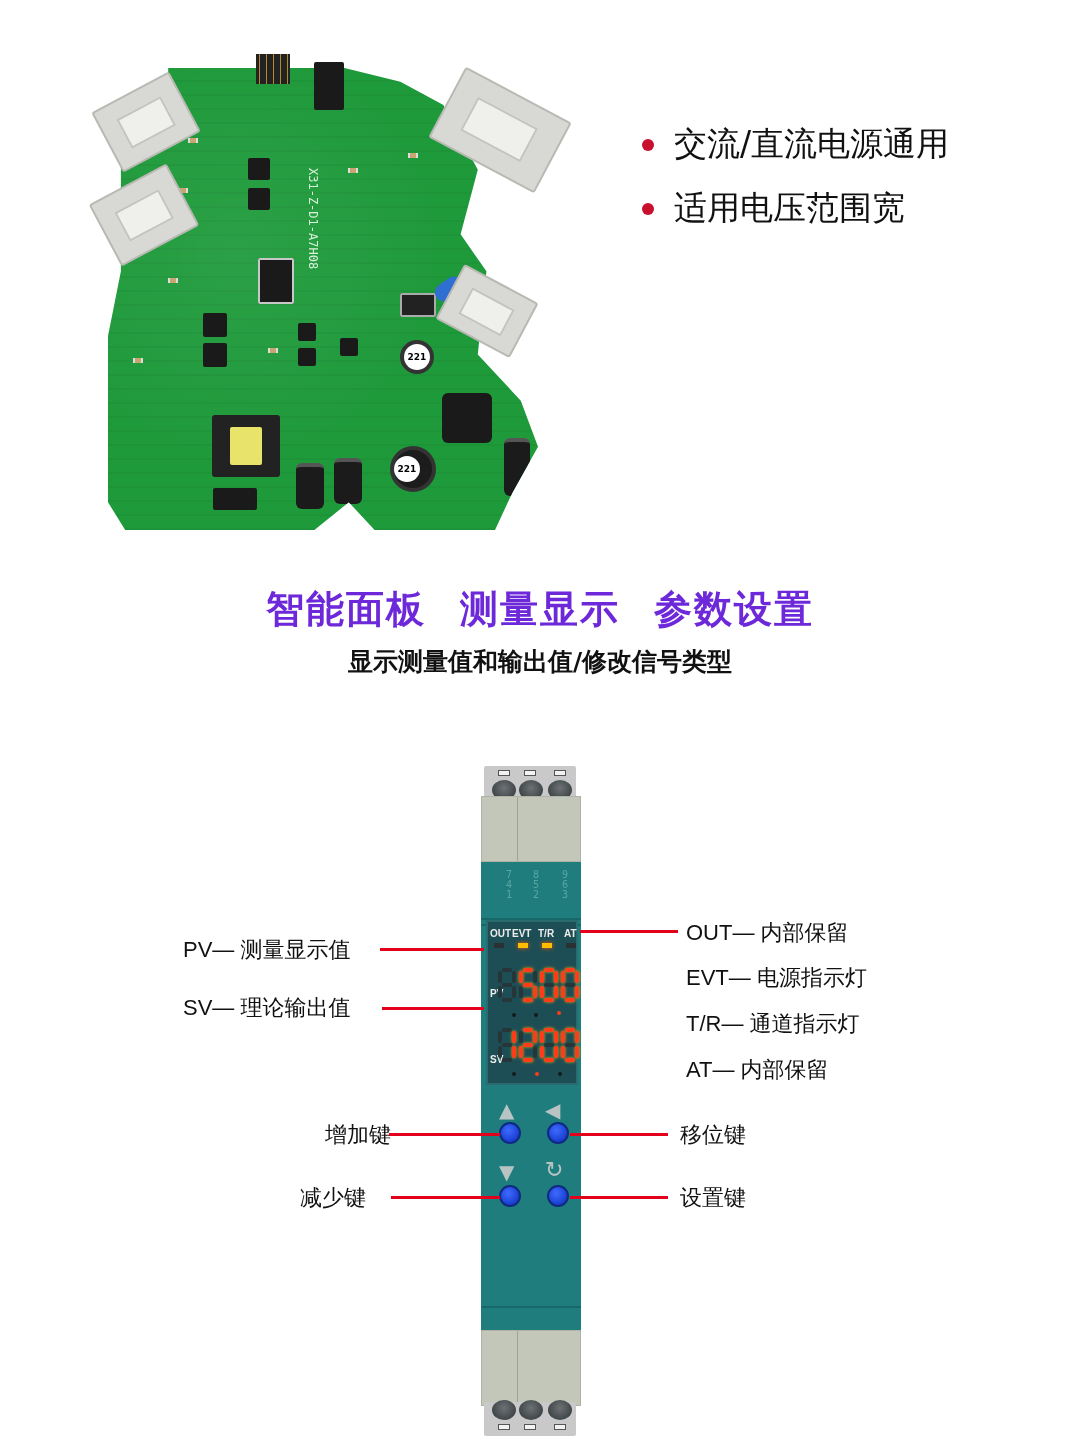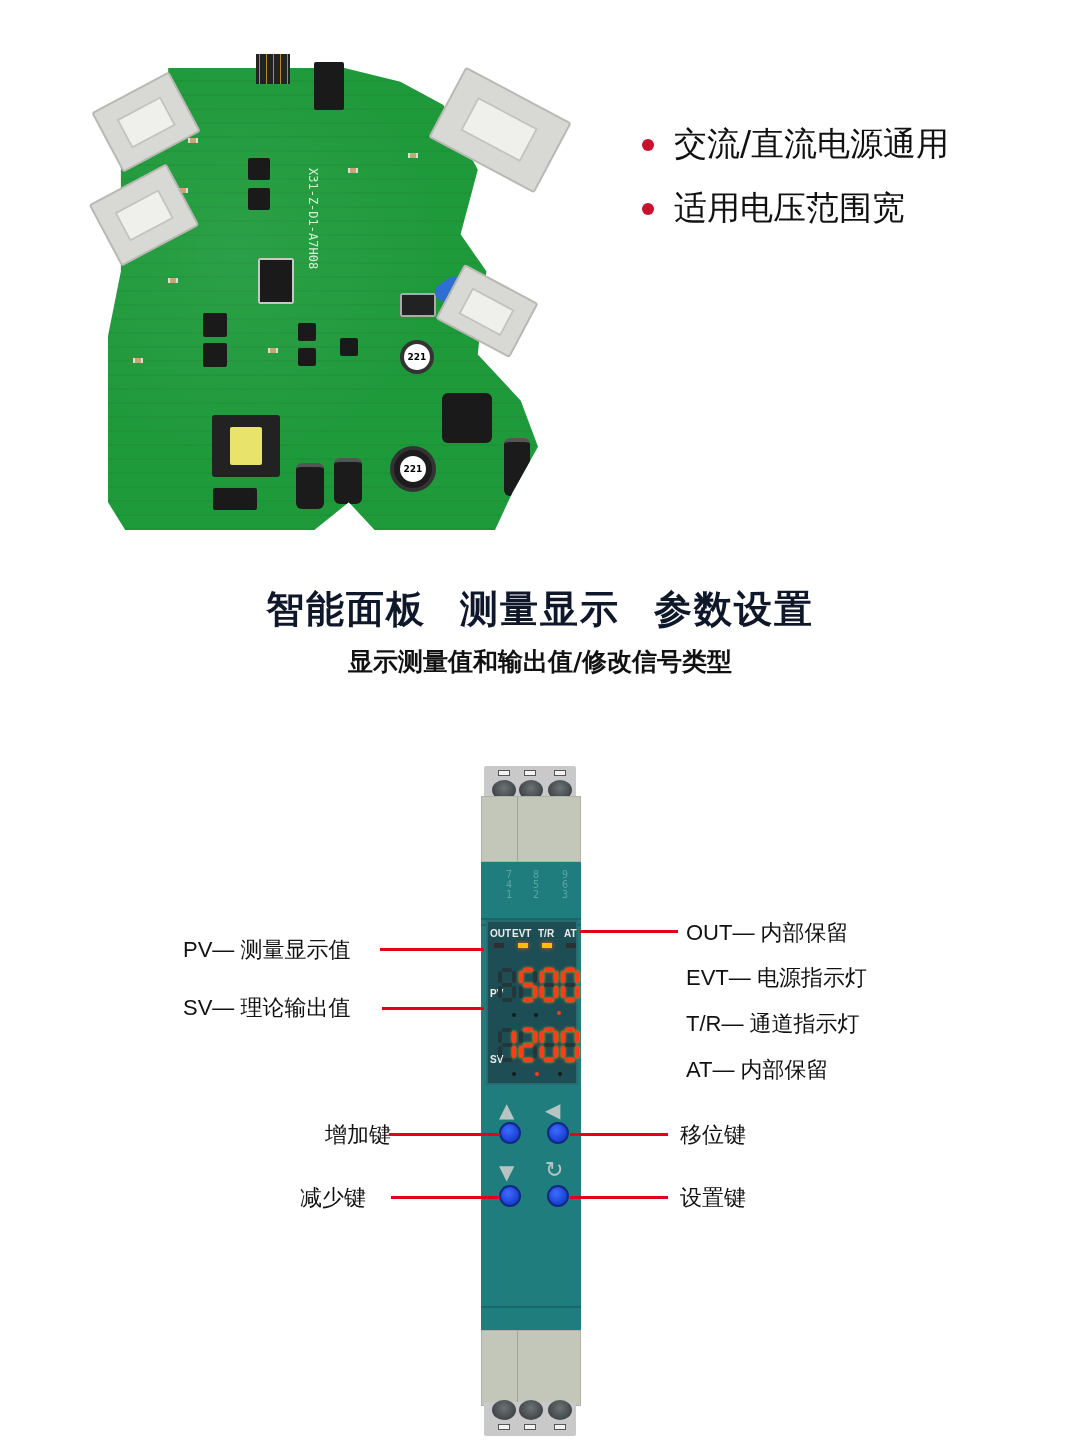--- a/index.html
+++ b/index.html
@@ -20,35 +20,35 @@
       radial-gradient(circle at 30% 40%, rgba(255,255,255,0.06), transparent 50%),
       repeating-linear-gradient(0deg, rgba(0,0,0,0.04) 0 2px, transparent 2px 14px);
   }
   .pcb-text { position: absolute; color: #d9f0da; font-family: "DejaVu Sans Mono", monospace; font-size: 12px; transform: rotate(90deg); transform-origin: left top; white-space: nowrap; }
   .chip { position: absolute; background: #1a1a1a; border-radius: 2px; box-shadow: 0 0 0 2px #c8c8c8 inset; }
   .chip.plain { box-shadow: none; }
   .connector { position: absolute; background: #d8d8d4; border: 2px solid #b9b9b4; border-radius: 3px; }
   .connector::after { content: ""; position: absolute; left: 20%; top: 25%; width: 55%; height: 45%; background: #efefec; border: 2px solid #c3c3bf; }
   .transformer { position: absolute; left: 104px; top: 347px; width: 68px; height: 62px; background: #222; border-radius: 3px; }
   .transformer::after { content: ""; position: absolute; left: 18px; top: 12px; width: 32px; height: 38px; background: #e8e36a; border-radius: 2px; }
-  .inductor { position: absolute; width: 46px; height: 46px; border-radius: 50%; background: #1c1c1c; color: #fff; font-size: 11px; font-weight: bold; display: flex; align-items: center; justify-content: center; border: 4px solid #333; }
+  .inductor { position: absolute; width: 46px; height: 46px; border-radius: 50%; background: #1c1c1c; color: #fff; font-size: 11px; font-weight: bold; display: flex; align-items: center; justify-content: flex-start; border: 4px solid #333; }
   .inductor span { background: #fff; color: #000; border-radius: 50%; width: 26px; height: 26px; display: flex; align-items: center; justify-content: center; font-size: 9px; }
   .cap { position: absolute; width: 28px; height: 46px; background: #1b1b1b; border-radius: 6px; border-top: 4px solid #555; }
   .capblue { position: absolute; left: 326px; top: 212px; width: 30px; height: 18px; background: #2f6fd1; border-radius: 9px; transform: rotate(-35deg); }
   .pin-header { position: absolute; left: 156px; top: 14px; width: 34px; height: 30px; background: repeating-linear-gradient(90deg, #222 0 3px, #b38a2a 3px 4px, #222 4px 7px); }
   .smd { position: absolute; width: 10px; height: 5px; background: #c8a571; border-left: 2px solid #ddd; border-right: 2px solid #ddd; }
 
   
   .features { position: absolute; left: 640px; top: 124px; }
   .feature { position: relative; font-size: 33px; line-height: 40px; color: #111; padding-left: 34px; margin-bottom: 24px; }
   .feature .dot { position: absolute; left: 2px; top: 15px; width: 12px; height: 12px; border-radius: 50%; background: #c8102e; }
   .feature .sub { display: block; font-size: 33px; margin-top: 4px; padding-left: 4px; }
 
   
-  .headline { position: absolute; left: 0; width: 1080px; top: 584px; text-align: center; font-size: 38px; font-weight: bold; letter-spacing: 2px; color: #0f172a; }
+  .headline { position: absolute; left: 0; width: 1080px; top: 584px; text-align: center; font-size: 38px; font-weight: bold; letter-spacing: 2px; color: #6d28d9; }
   .headline span { margin: 0 17px; }
   .subline { position: absolute; left: 0; width: 1080px; top: 645px; text-align: center; font-size: 25px; font-weight: bold; color: #111; }
 
   
   .device { position: absolute; left: 481px; top: 766px; width: 100px; height: 670px; }
   .term-top { position: absolute; left: 3px; top: 0; width: 92px; height: 34px; background: #c9c9c9; border-radius: 2px; }
   .term-top .screw, .term-bot .screw { position: absolute; width: 24px; height: 20px; border-radius: 50%; background: radial-gradient(circle at 50% 40%, #6d7275, #2d3336); }
   .term-top .slot, .term-bot .slot { position: absolute; width: 12px; height: 6px; background: #f3f3f3; border: 1px solid #555; }
   .grey-block { position: absolute; left: 0; width: 100px; background: #c2c7b9; border: 1px solid #aeb3a5; }
   .grey-block::after { content: ""; position: absolute; left: 35px; top: 0; bottom: 0; width: 1px; background: #9ea392; }

